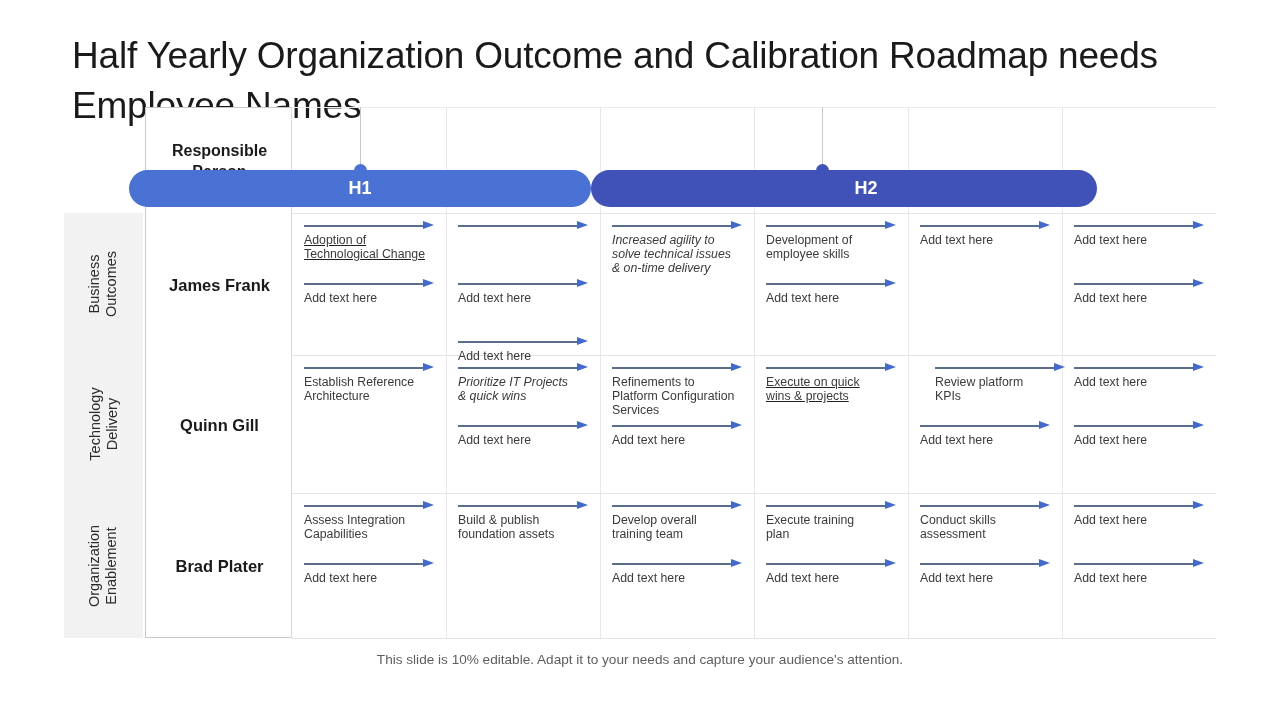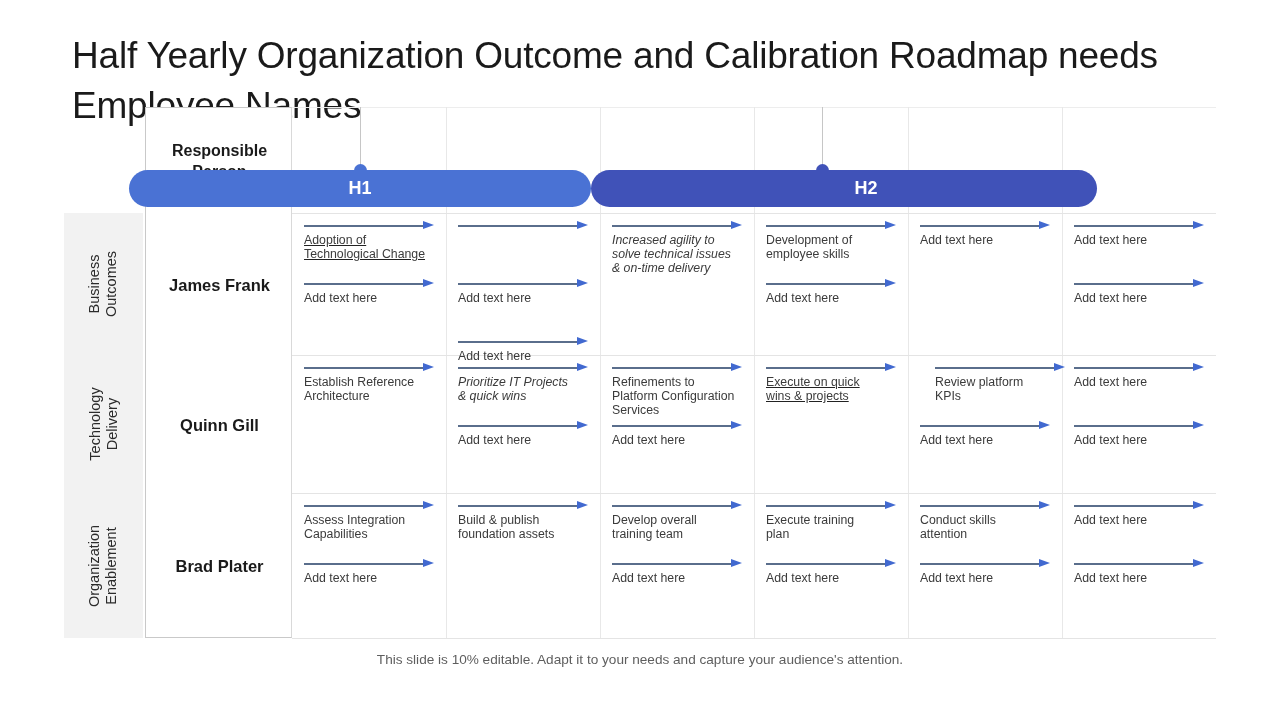--- a/index.html
+++ b/index.html
@@ -443,21 +443,21 @@
           <div class="head" style="left: 119px;"></div>
         </div>
         <div class="item-label">Add text here</div>
       </div>
       <div class="item" style="left: 628px; width: 130px; top: 394px;">
         <div class="arrow" style="width: 130px;">
           <div class="shaft" style="width: 119px;"></div>
           <div class="head" style="left: 119px;"></div>
         </div>
         <div class="item-label">Conduct skills
-attention</div>
+assessment</div>
       </div>
       <div class="item" style="left: 628px; width: 130px; top: 452px;">
         <div class="arrow" style="width: 130px;">
           <div class="shaft" style="width: 119px;"></div>
           <div class="head" style="left: 119px;"></div>
         </div>
         <div class="item-label">Add text here</div>
       </div>
       <div class="item" style="left: 782px; width: 130px; top: 394px;">
         <div class="arrow" style="width: 130px;">

